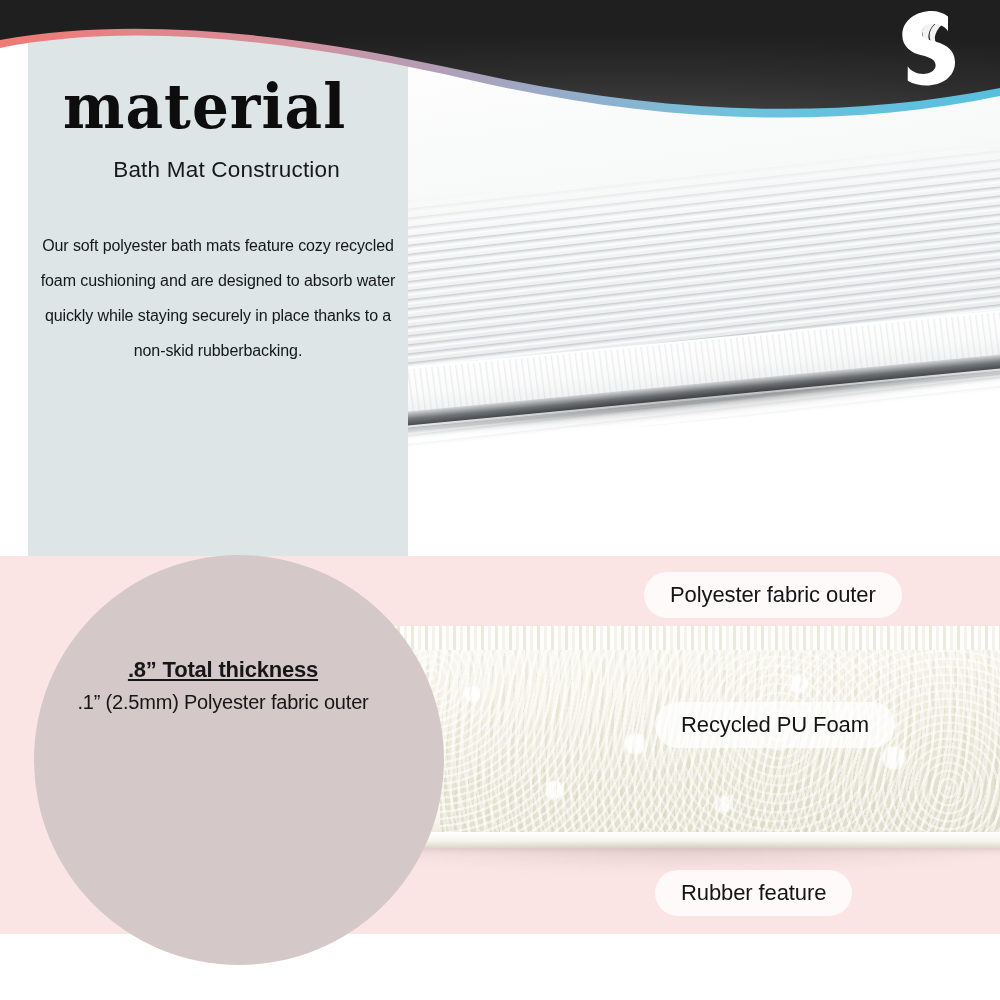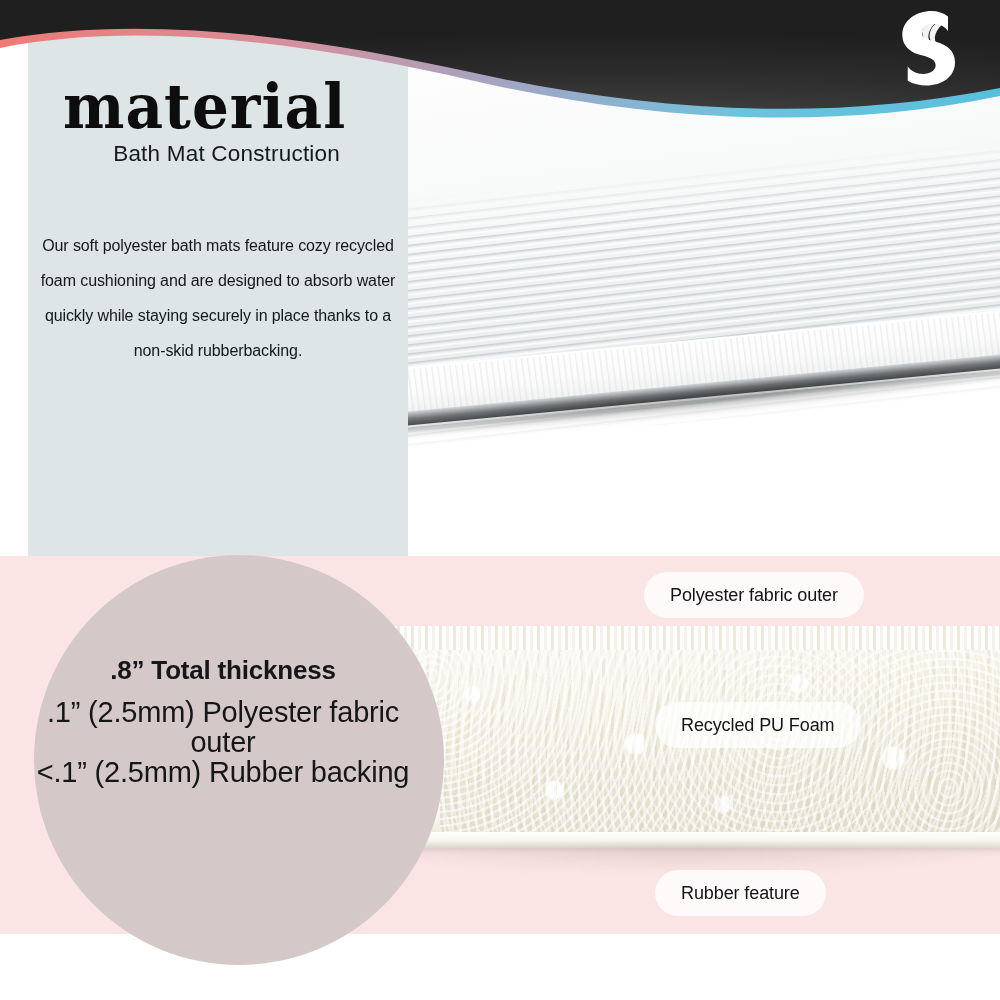--- a/index.html
+++ b/index.html
@@ -182,21 +182,21 @@
     font-family:"DejaVu Serif", serif;
     font-weight:700;
     font-size:62px;
     line-height:.95;
     letter-spacing:1px;
     color:#0d0d0d;
     font-stretch:condensed;
     transform:scaleX(1.04);
   }
   .title-sub {
-    margin-top:4px;
+    margin-top:20px;
     font-family:"Liberation Sans", sans-serif;
     font-weight:400;
     font-size:22.5px;
     letter-spacing:.2px;
     color:#16181a;
   }
   .body-copy {
     position:absolute; left:34px; top:228px; width:368px;
     text-align:center;
     font-family:"Liberation Sans", sans-serif;
@@ -206,37 +206,37 @@
     color:#14171a;
     letter-spacing:-.1px;
   }
 
   .spec-block {
     position:absolute; left:34px; top:655px; width:378px;
     text-align:center;
     color:#141618;
   }
   .spec-title {
-    font-size:26px; font-weight:700; letter-spacing:-.2px;
-    line-height:30px; margin-bottom:12px;
+    font-size:22px; font-weight:700; letter-spacing:-.2px;
+    line-height:30px; margin-bottom:2px;text-decoration:underline;
   }
   .spec-line {
-    font-size:29px; font-weight:400; line-height:30px; letter-spacing:-.2px;
+    font-size:20px; font-weight:400; line-height:30px; letter-spacing:-.2px;
   }
 
   
   .pill {
     position:absolute;
     display:flex; align-items:center; justify-content:center;
     height:46px;
     border-radius:23px;
     background:rgba(255,255,255,.80);
     color:#121416;
     font-family:"Liberation Sans", sans-serif;
-    font-size:18px;
+    font-size:22px;
     letter-spacing:-.1px;
     white-space:nowrap;
     padding:8px 26px;
   }
   .pill-1 { left:644px; top:572px; }
   .pill-2 { left:655px; top:702px; background:rgba(255,255,255,.72); }
   .pill-3 { left:655px; top:870px; }
 </style>
 </head>
 <body>
@@ -353,20 +353,19 @@
   <div class="title-block">
     <div class="title-main">material</div>
     <div class="title-sub">Bath Mat Construction</div>
   </div>
 
   <div class="body-copy">Our soft polyester bath mats feature cozy recycled foam cushioning and are designed to absorb water quickly while staying securely in place thanks to a non-skid rubberbacking.</div>
 
   <div class="spec-block">
     <div class="spec-title">.8” Total thickness</div>
     <div class="spec-line">.1” (2.5mm) Polyester fabric outer</div>
-    <div class="spec-line">&lt;.1” (2.5mm) Rubber backing</div>
   </div>
 
   <div class="pill pill-1">Polyester fabric outer</div>
   <div class="pill pill-2">Recycled PU Foam</div>
   <div class="pill pill-3">Rubber feature</div>
 
 </div>
 
 </body></html>

